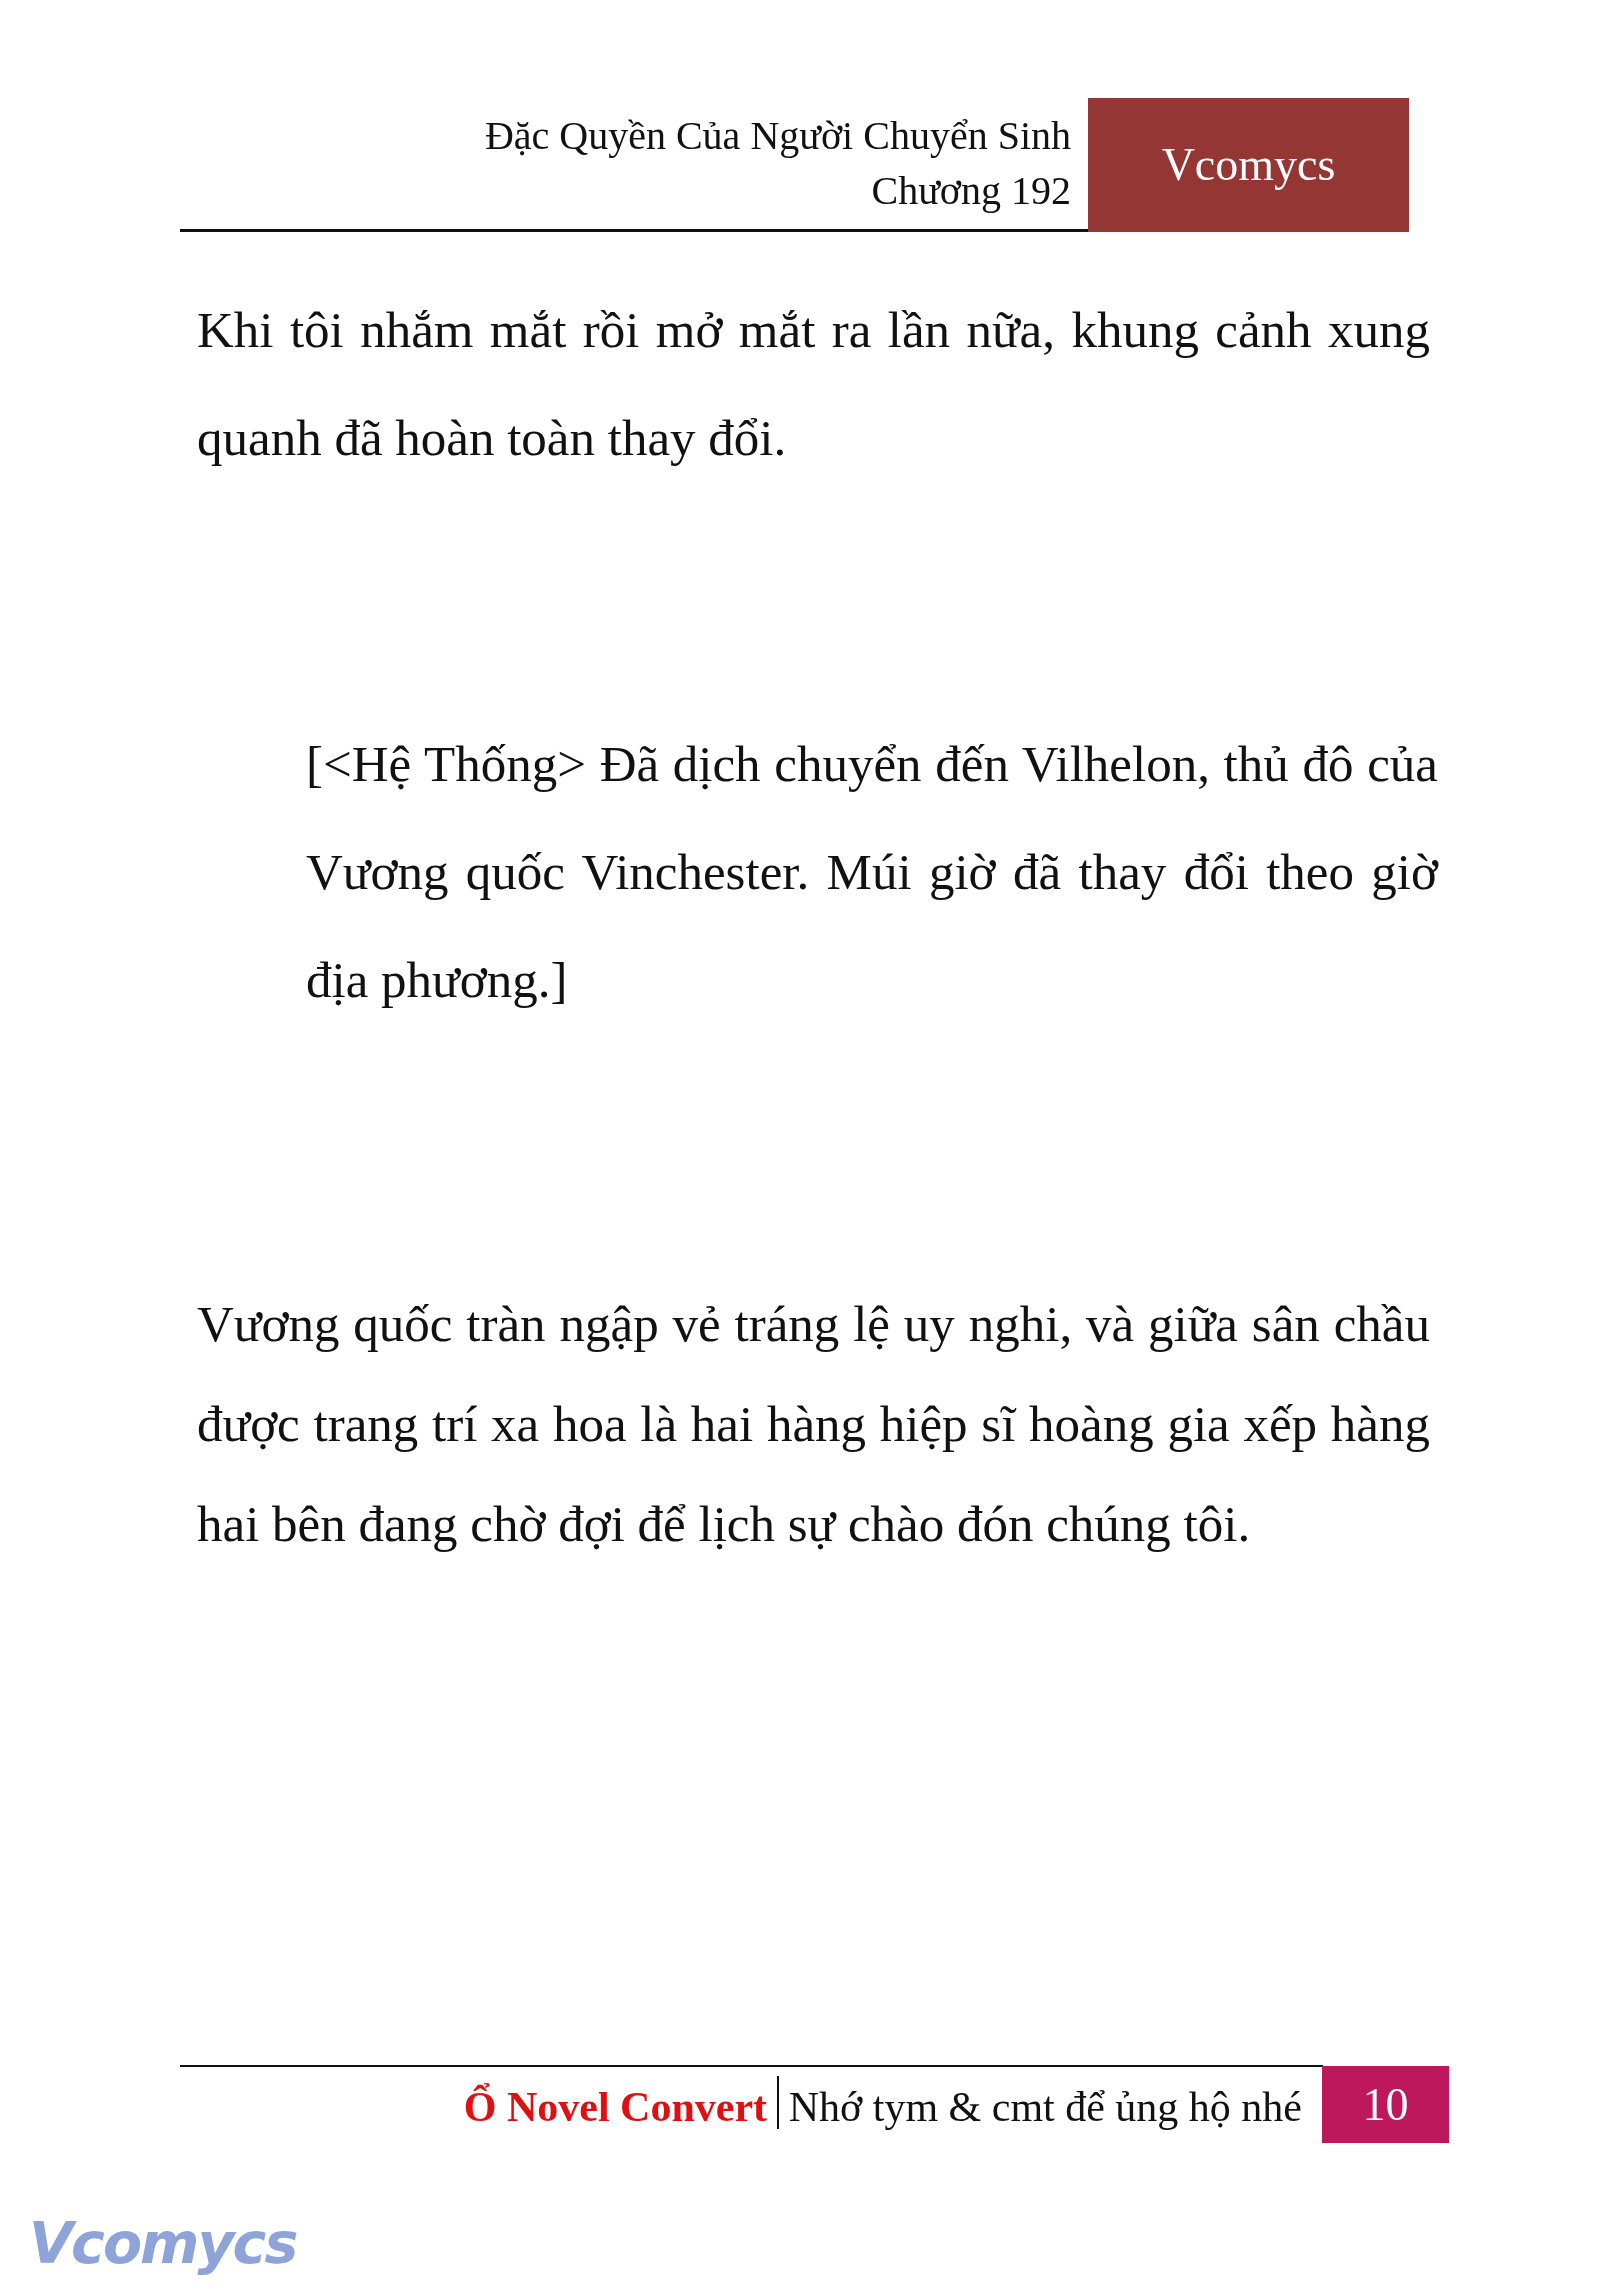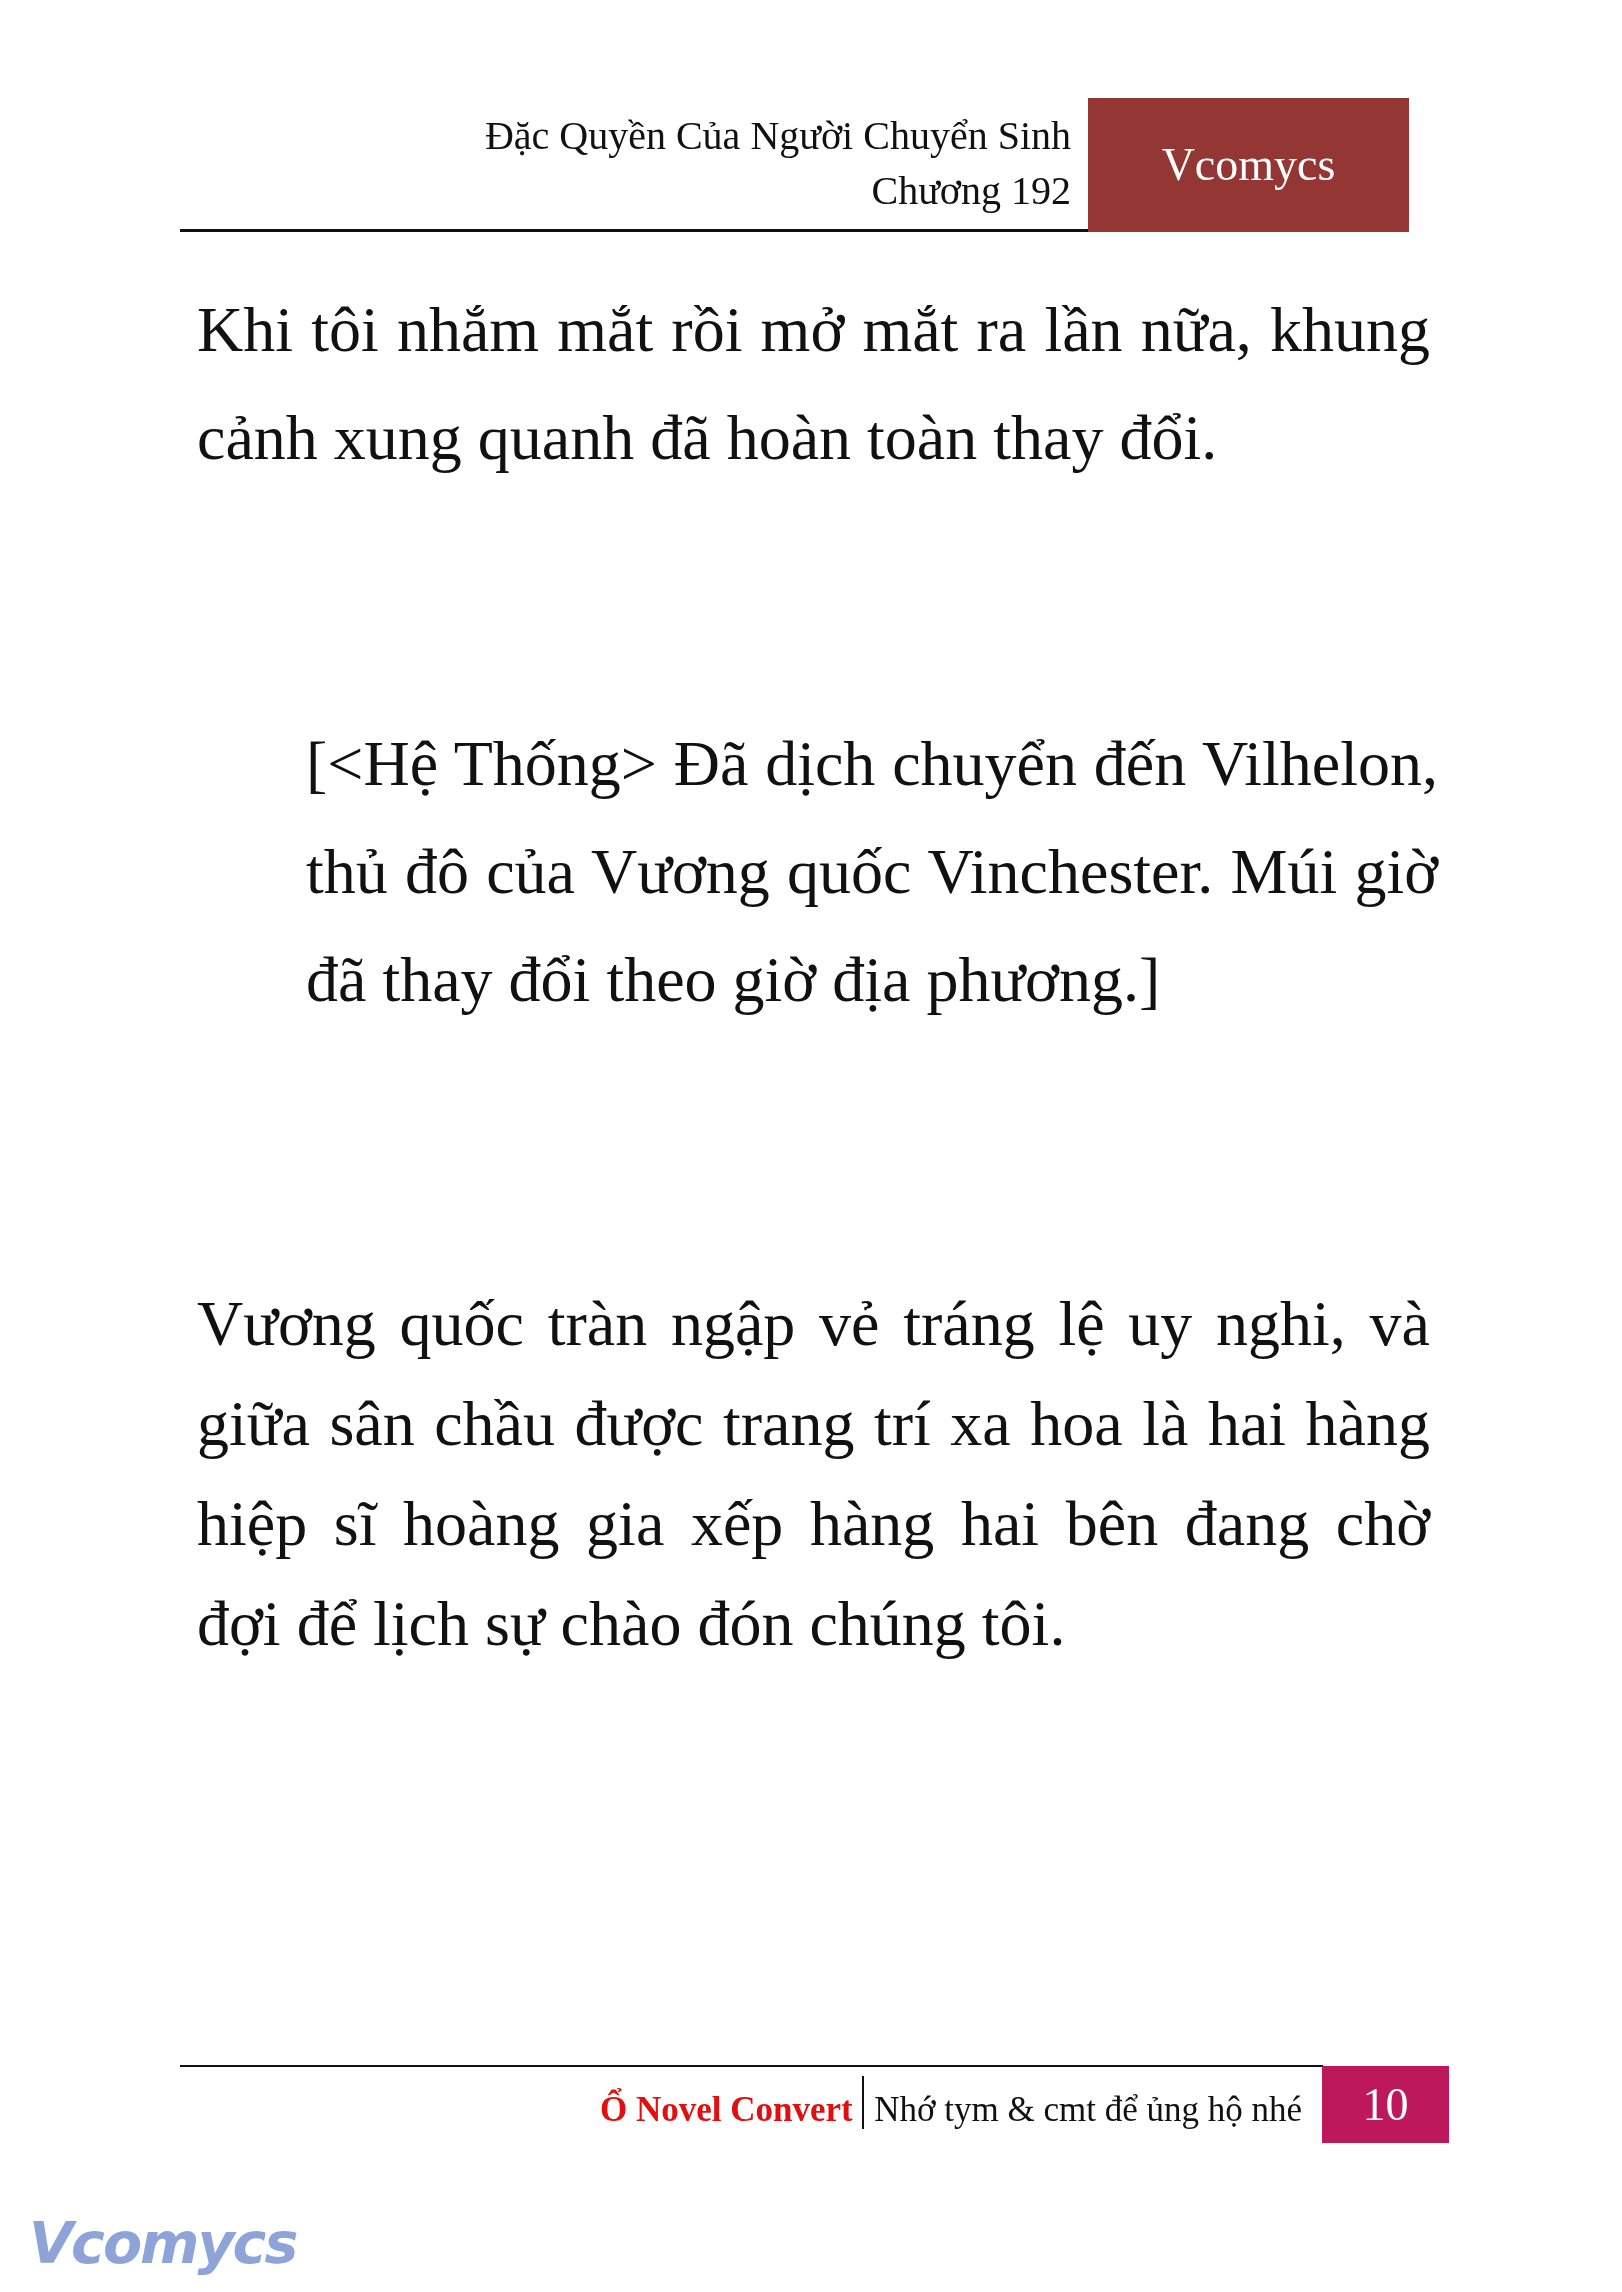--- a/index.html
+++ b/index.html
@@ -4,27 +4,27 @@
 <style>
   html, body { margin:0; padding:0; background:#ffffff; }
   body { width:1622px; height:2293px; position:relative; overflow:hidden;
          font-family:"Liberation Serif", serif; color:#111; }
   .hdr-text { position:absolute; right:551px; top:108px; text-align:right;
               font-size:40px; line-height:55px; color:#111; }
   .hdr-line { position:absolute; left:180px; top:229px; width:908px; height:2.9px; background:#111; }
   .hdr-box { position:absolute; left:1088px; top:98px; width:321px; height:134px;
              background:#943634; color:#fff; text-align:center; font-size:46px; line-height:54px;
              display:flex; flex-direction:column; justify-content:center; }
-  .para { position:absolute; left:197px; width:1233px; font-size:64px; line-height:108px;
+  .para { position:absolute; left:197px; width:1233px; font-size:51px; line-height:108px;
           text-align:justify; color:#111; margin:0; }
   .para.p1 { top:276px; }
   .para.p2 { left:306px; width:1132px; top:710px; }
   .para.p3 { top:1274px; line-height:100px; }
   .ftr-line { position:absolute; left:180px; top:2065px; width:1143px; height:2px; background:#111; }
-  .ftr-text { position:absolute; right:320px; top:2076px; font-size:35px; line-height:59px;
+  .ftr-text { position:absolute; right:320px; top:2076px; font-size:42px; line-height:59px;
               white-space:nowrap; }
   .ftr-brand { color:#e01010; font-weight:bold; }
   .ftr-sep { display:inline-block; width:2px; height:53px; background:#111; vertical-align:-7.8px; margin:0 9.8px; }
   .ftr-box { position:absolute; left:1322px; top:2066px; width:127px; height:77px; background:#be185d;
              color:#fff; font-size:46px; display:flex; align-items:center; justify-content:center; }
   .wm { position:absolute; left:29px; top:2210px; font-family:"DejaVu Sans", sans-serif;
         font-size:57px; font-weight:bold; font-style:italic; color:#8ea4d8; letter-spacing:-2px; }
 </style>
 </head>
 <body>

